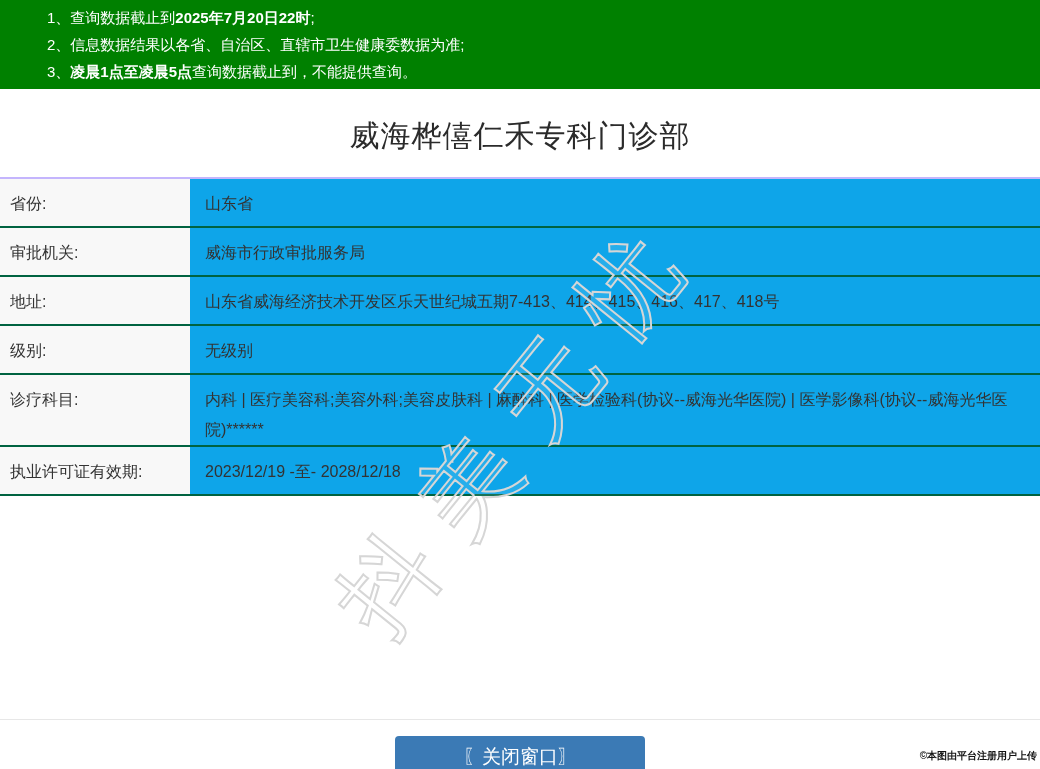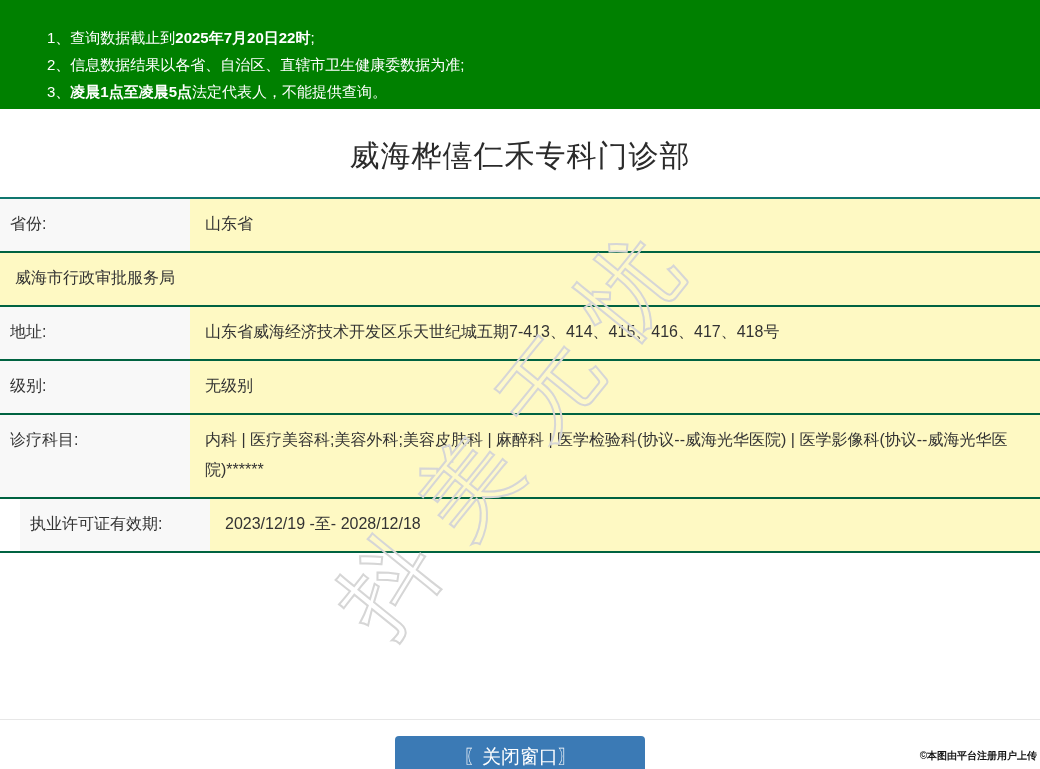--- a/index.html
+++ b/index.html
@@ -8,24 +8,24 @@
     position: relative;
     overflow: hidden;
     background: #ffffff;
     font-family: "Liberation Sans", "DejaVu Sans", sans-serif;
     color: #333333;
   }
 
   
   .banner {
     width: 100%;
-    height: 109px;
+    height: 89px;
     background: #008000;
     color: #ffffff;
-    padding: 24px 10px 0 47px;
+    padding: 4px 10px 0 47px;
     font-size: 15px;
   }
   .banner .notice-line {
     line-height: 27px;
     white-space: nowrap;
   }
   .banner b { font-weight: bold; }
 
   
   .title-wrap {
@@ -36,42 +36,42 @@
   .page-title {
     font-size: 30px;
     font-weight: 400;
     color: #2b2b2b;
     letter-spacing: 1px;
   }
 
   
   .info-table {
     width: 100%;
-    border-top: 2px solid #0f766e;
+    border-top: 2px solid #c4b5fd;
     border-bottom: 2px solid #006341;
   }
   .info-row {
     display: flex;
     min-height: 47px;
     border-bottom: 2px solid #006341;
   }
-  .info-row:last-child { border-bottom: none; margin-left: 20px; }
+  .info-row:last-child { border-bottom: none; }
   .cell-label {
     width: 190px;
     flex: 0 0 190px;
     background: #f8f8f8;
     padding: 10px 10px 8px 10px;
     font-size: 16px;
     line-height: 29px;
     color: #333;
   }
   .cell-value {
     flex: 1;
-    background: #fef9c3;
-    padding: 10px 20px 12px 15px;
+    background: #0ea5e9;
+    padding: 10px 20px 0 15px;
     font-size: 16px;
     line-height: 30px;
     color: #333;
   }
 
   
   .watermark {
     position: absolute;
     left: 520px;
     top: 425px;
@@ -120,33 +120,34 @@
     text-shadow: -1px -1px 0 #fff, 1px -1px 0 #fff, -1px 1px 0 #fff, 1px 1px 0 #fff;
     z-index: 6;
   }
 </style>
 </head>
 <body>
 
 <div class="banner">
   <div class="notice-line"><span>1、</span><span>查询数据截止到</span><b>2025年7月20日22时</b><span>;</span></div>
   <div class="notice-line"><span>2、</span><span>信息数据结果以各省、自治区、直辖市卫生健康委数据为准;</span><b></b><span></span></div>
-  <div class="notice-line"><span>3、</span><span></span><b>凌晨1点至凌晨5点</b><span>法定代表人，不能提供查询。</span></div>
+  <div class="notice-line"><span>3、</span><span></span><b>凌晨1点至凌晨5点</b><span>查询数据截止到，不能提供查询。</span></div>
 </div>
 
 <div class="title-wrap">
   <h1 class="page-title">威海桦僖仁禾专科门诊部</h1>
 </div>
 
 <div class="info-table">
   <div class="info-row">
     <div class="cell-label">省份:</div>
     <div class="cell-value">山东省</div>
   </div>
   <div class="info-row">
+    <div class="cell-label">审批机关:</div>
     <div class="cell-value">威海市行政审批服务局</div>
   </div>
   <div class="info-row">
     <div class="cell-label">地址:</div>
     <div class="cell-value">山东省威海经济技术开发区乐天世纪城五期7-413、414、415、416、417、418号</div>
   </div>
   <div class="info-row">
     <div class="cell-label">级别:</div>
     <div class="cell-value">无级别</div>
   </div>

